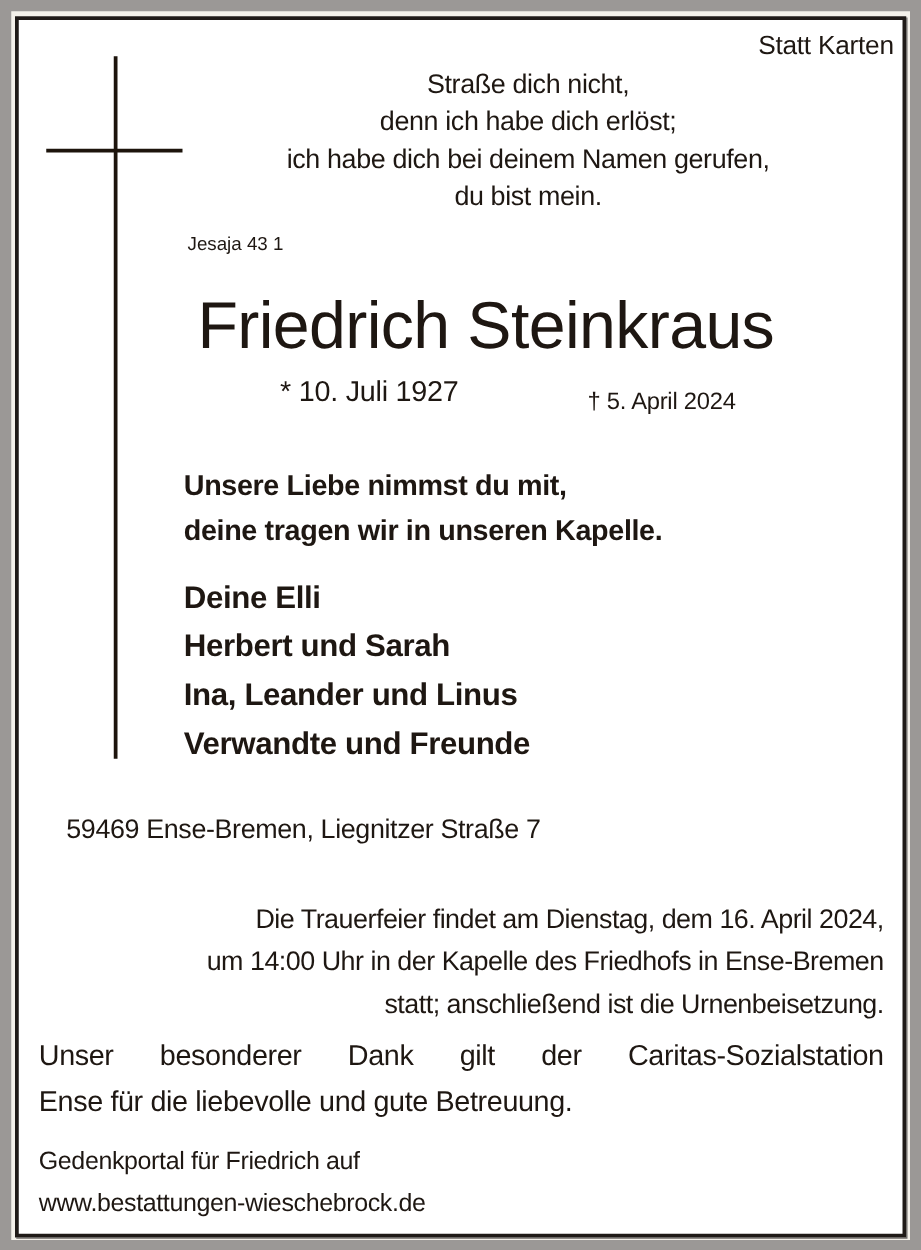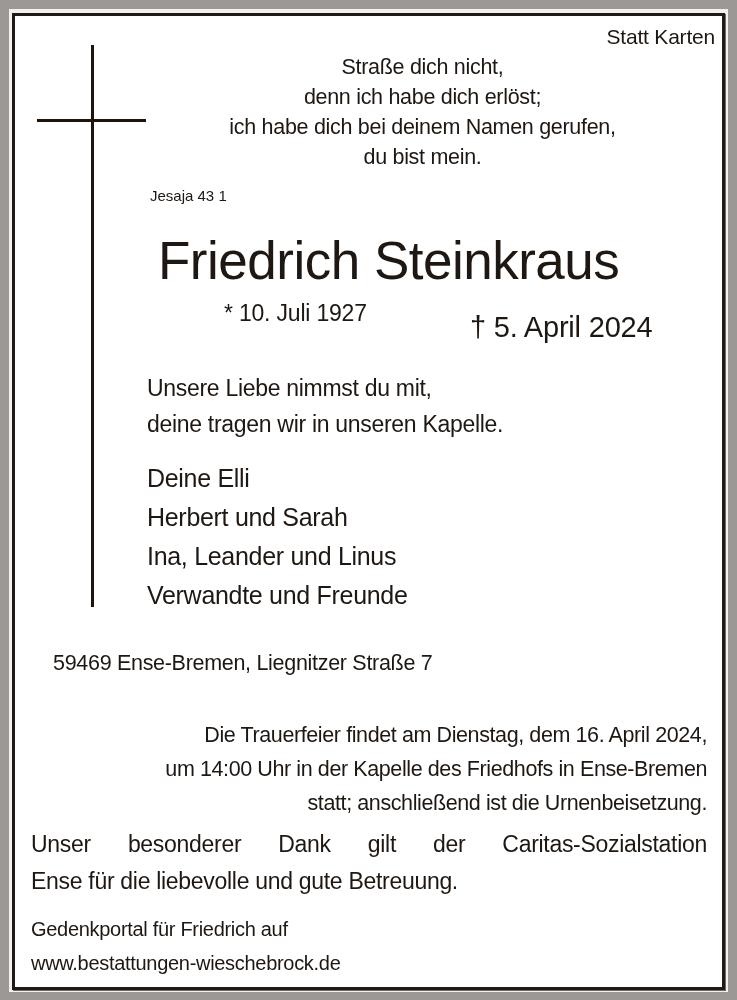--- a/index.html
+++ b/index.html
@@ -89,31 +89,31 @@
     }
     .born {
       left: 188px;
       top: 300px;
       font-size: 23px;
       margin-left: 36px;
     }
     .died {
       left: 470px;
       top: 311px;
-      font-size: 29px;
+      font-size: 19px;
     }
     .motto {
       position: absolute;
       left: 147px;
       top: 370px;
       font-size: 23px;
       line-height: 36px;
       letter-spacing: -0.3px;
     }
-    .motto span, .mourners span { display: block; white-space: nowrap; }
+    .motto span, .mourners span { display: block; white-space: nowrap; font-weight: bold; }
     .mourners {
       position: absolute;
       left: 147px;
       top: 459px;
       font-size: 25px;
       line-height: 39px;
       letter-spacing: -0.3px;
     }
     .address {
       left: 29px;

